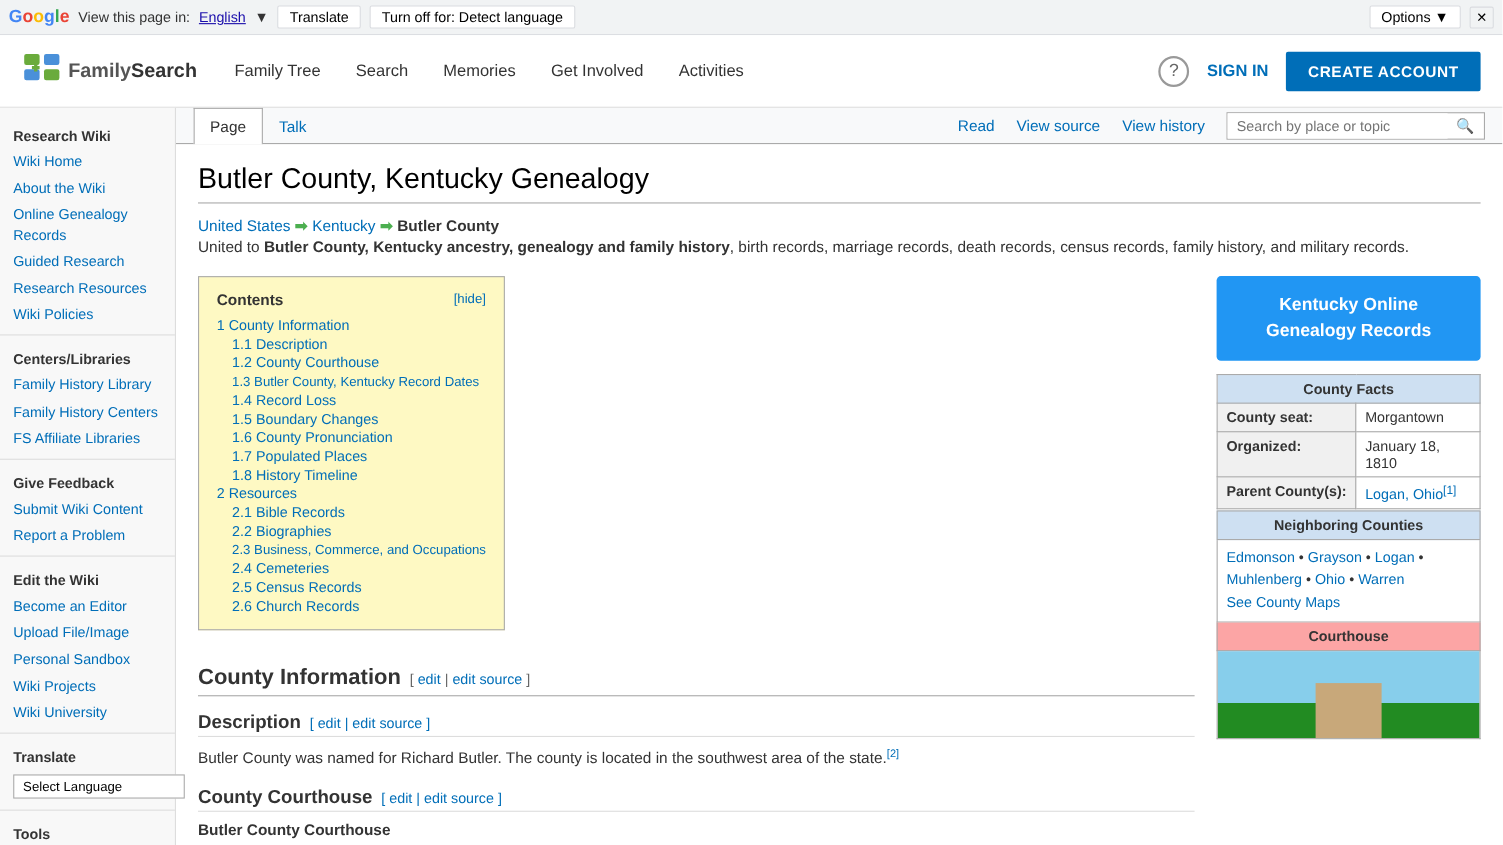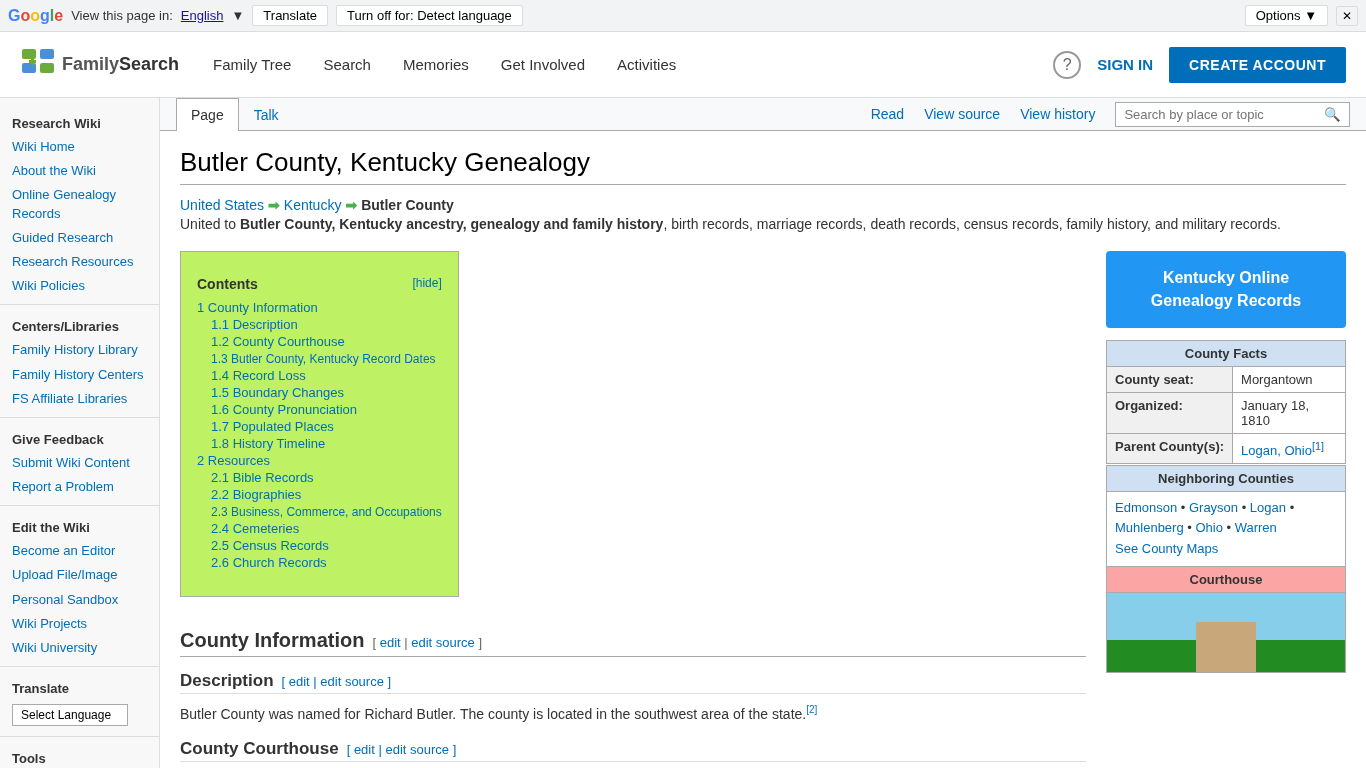--- a/index.html
+++ b/index.html
@@ -256,22 +256,22 @@
       display: flex;
       gap: 20px;
       align-items: flex-start;
     }
     .main-col { flex: 1; }
     .right-col { width: 240px; min-width: 240px; }
 
     
     .contents-box {
       border: 1px solid #aaa;
-      background: #bef264;
-      padding: 24px 16px;
+      background: #fef9c3;
+      padding: 12px 16px;
       margin-bottom: 16px;
       font-size: 13px;
       display: inline-block;
       min-width: 240px;
     }
     .contents-header {
       font-weight: bold;
       font-size: 14px;
       margin-bottom: 8px;
       display: flex;
@@ -476,21 +476,21 @@
     <div class="sidebar-section-title">Edit the Wiki</div>
     <a class="sidebar-link" href="#">Become an Editor</a>
     <a class="sidebar-link" href="#">Upload File/Image</a>
     <a class="sidebar-link" href="#">Personal Sandbox</a>
     <a class="sidebar-link" href="#">Wiki Projects</a>
     <a class="sidebar-link" href="#">Wiki University</a>
 
     <hr class="sidebar-divider">
     <div class="sidebar-section-title">Translate</div>
     <div style="padding: 4px 12px;">
-      <button style="border:1px solid #aaa;background:#fff;padding:3px 8px;cursor:pointer;font-size:12px;width:116px;text-align:left;">Select Language</button>
+      <button style="border:1px solid #aaa;background:#fff;padding:3px 8px;cursor:pointer;font-size:12px;width:156px;text-align:left;">Select Language</button>
     </div>
 
     <hr class="sidebar-divider">
     <div class="sidebar-section-title">Tools</div>
 
   </aside>
 
   <div class="content-area">
 
     <div class="page-tabs">

